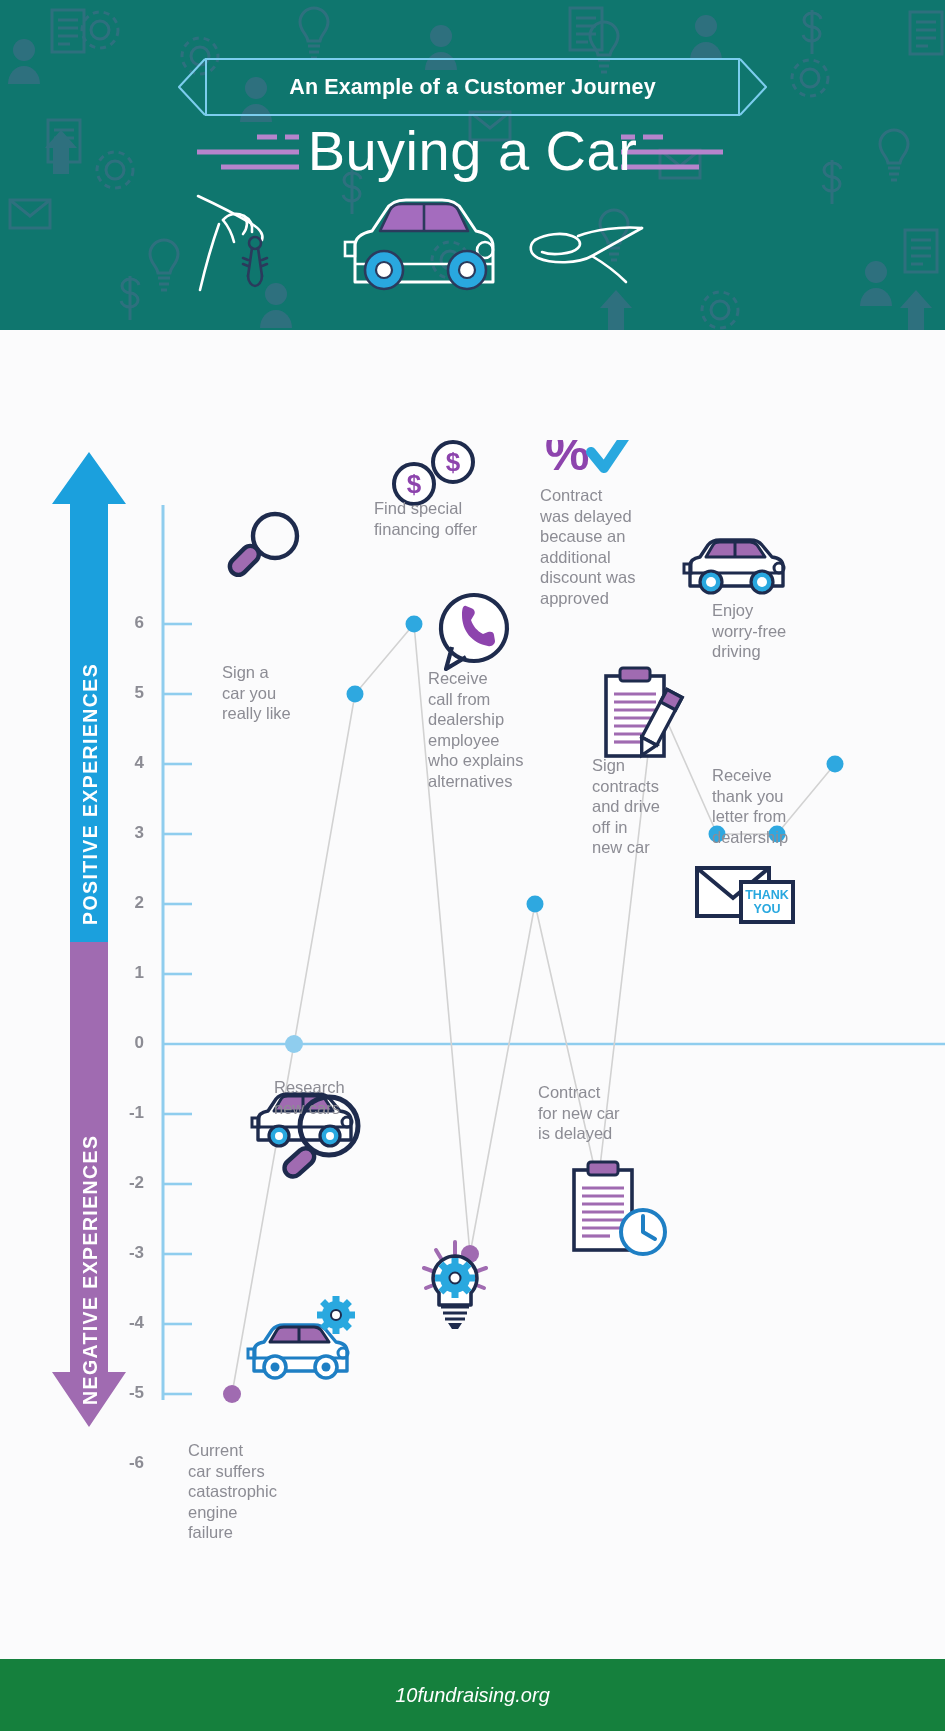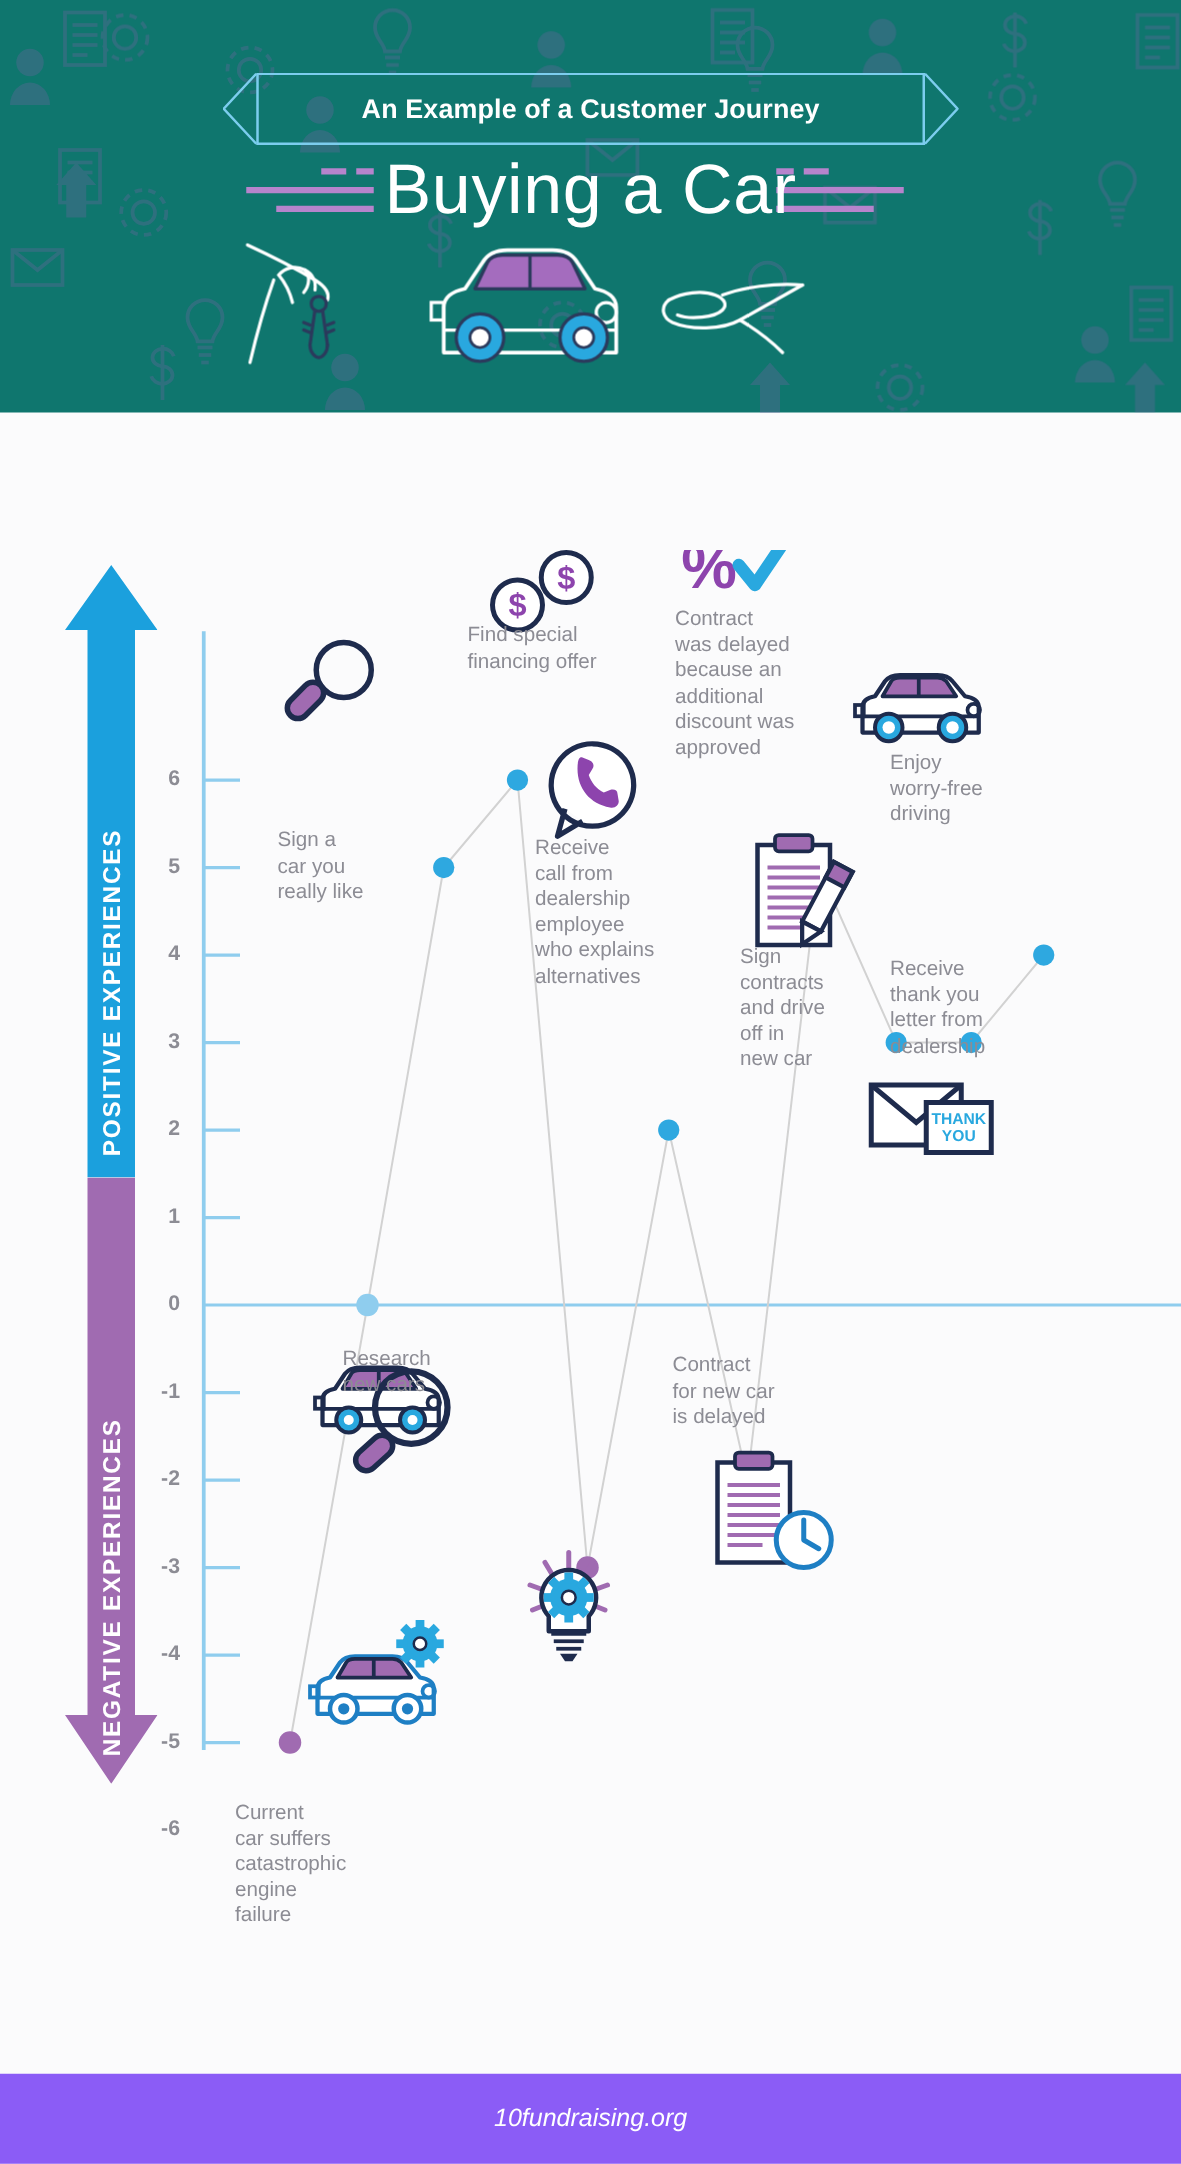--- a/index.html
+++ b/index.html
@@ -99,21 +99,21 @@
     position: absolute;
     color: #8c8c94;
     font-size: 16.5px;
     line-height: 20.5px;
   }
 
   
   .footer {
     position: absolute; left: 0; top: 1659px;
     width: 945px; height: 72px;
-    background: #8b5cf6;
+    background: #15803d;
     display: flex; align-items: center; justify-content: center;
   }
   .footer-text {
     color: #ffffff;
     font-size: 20px;
     font-style: italic;
     font-family: "Liberation Sans", sans-serif;
   }
 </style>
 </head>

